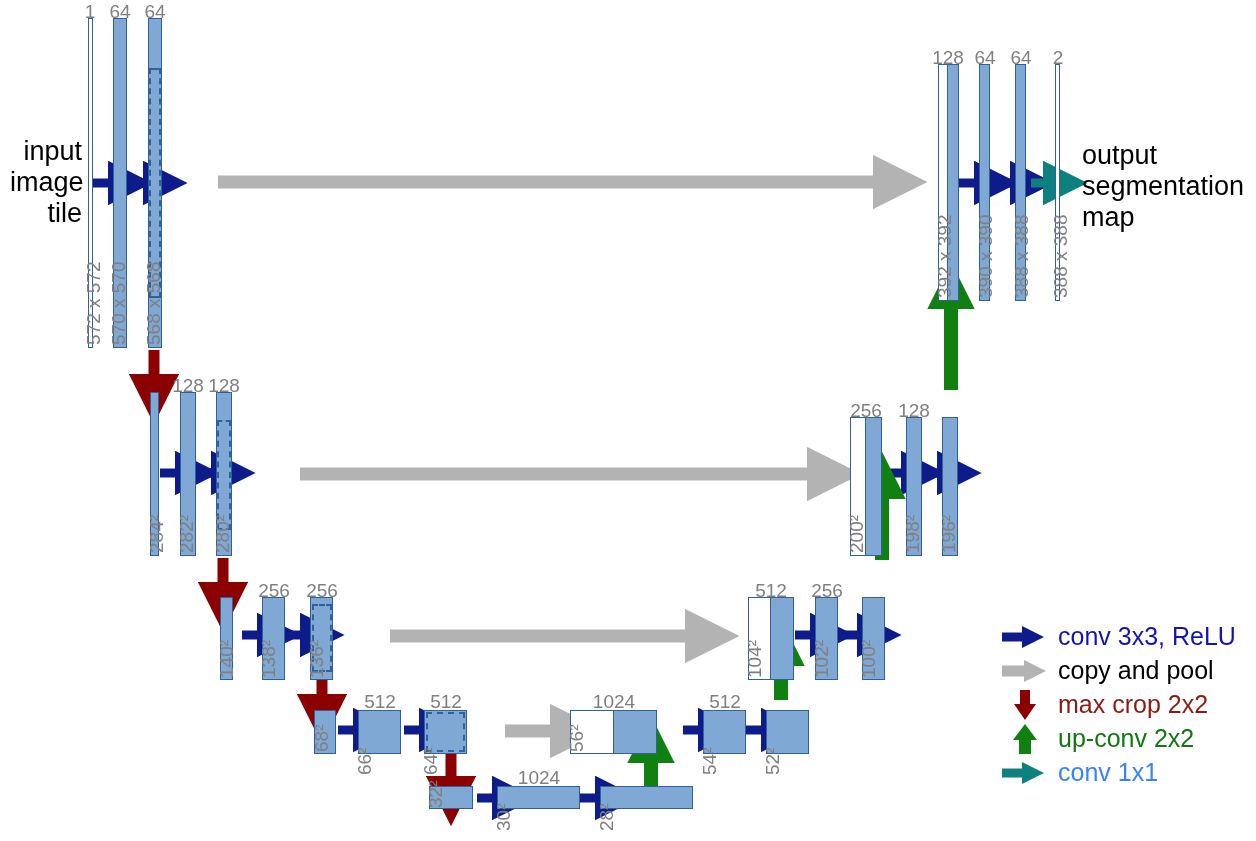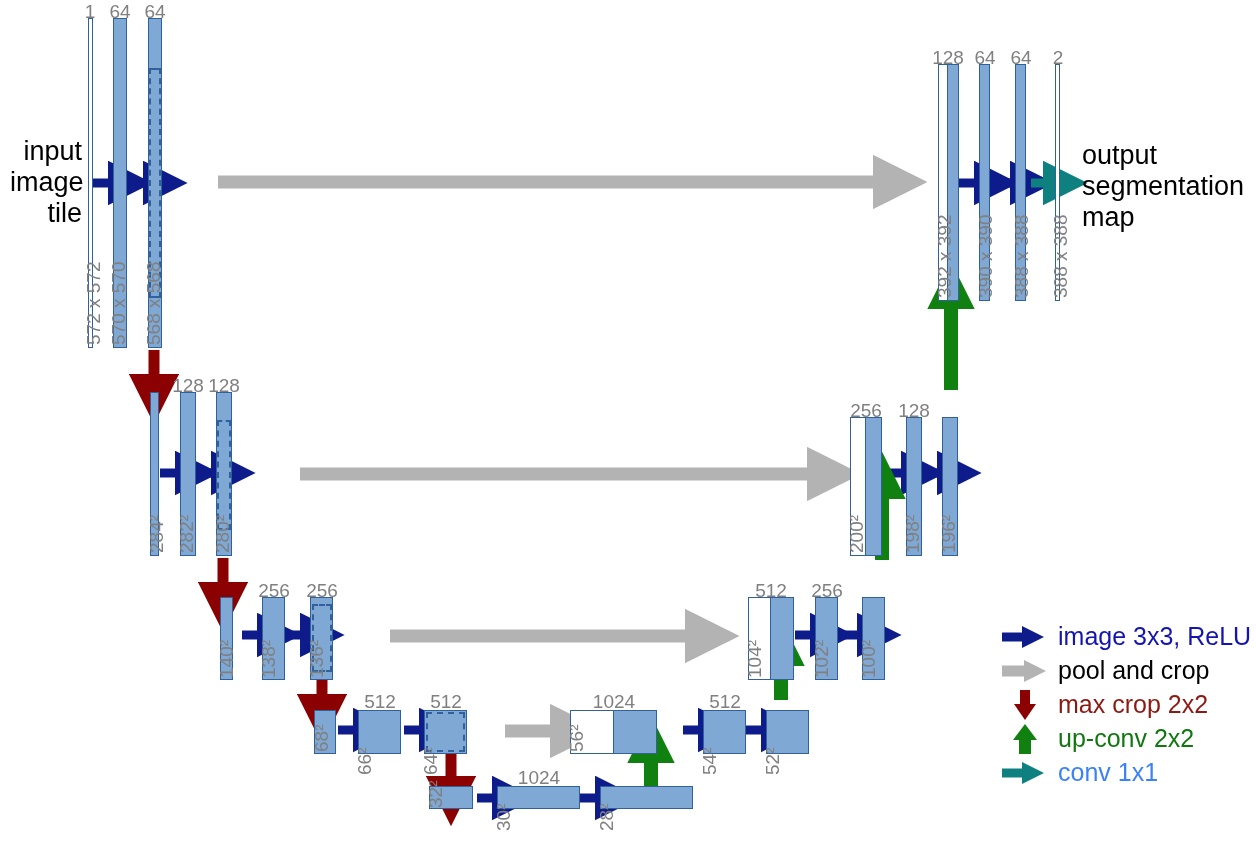--- a/index.html
+++ b/index.html
@@ -246,29 +246,29 @@
 image
 tile</div>
 
   <div id="legend">
 
     <div class="leg-row">
       <svg class="leg-ico" viewBox="0 0 52 34">
         <line x1="2" y1="17" x2="24" y2="17" stroke="#0D1C8A" stroke-width="9"></line>
         <path d="M22,6 L44,17 L22,28 z" fill="#0D1C8A"></path>
       </svg>
-      <div class="leg-lbl" style="color:#1414AF;">image 3x3, ReLU</div>
+      <div class="leg-lbl" style="color:#1414AF;">conv 3x3, ReLU</div>
     </div>
 
     <div class="leg-row">
       <svg class="leg-ico" viewBox="0 0 52 34">
         <line x1="2" y1="17" x2="26" y2="17" stroke="#B3B3B3" stroke-width="11"></line>
         <path d="M24,6 L46,17 L24,28 z" fill="#B3B3B3"></path>
       </svg>
-      <div class="leg-lbl" style="color:#000000;">pool and crop</div>
+      <div class="leg-lbl" style="color:#000000;">copy and pool</div>
     </div>
 
     <div class="leg-row">
       <svg class="leg-ico" viewBox="0 0 52 34">
         <line x1="25" y1="2" x2="25" y2="18" stroke="#8B0000" stroke-width="10"></line>
         <path d="M14,16 L36,16 L25,32 z" fill="#8B0000"></path>
       </svg>
       <div class="leg-lbl" style="color:#8B1A12;">max crop 2x2</div>
     </div>
 

